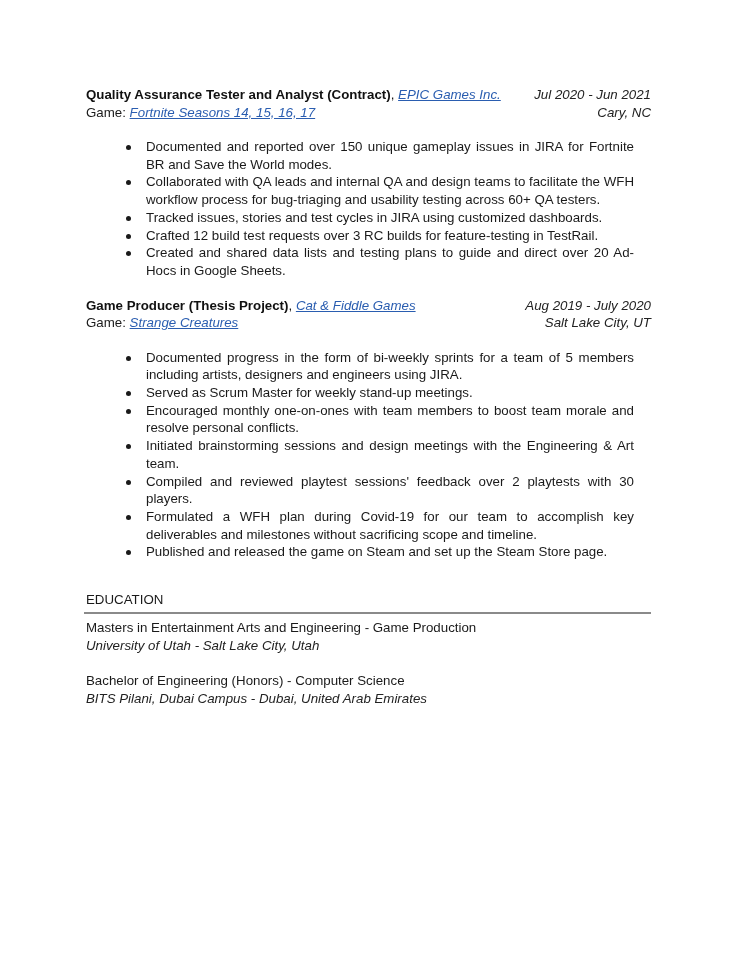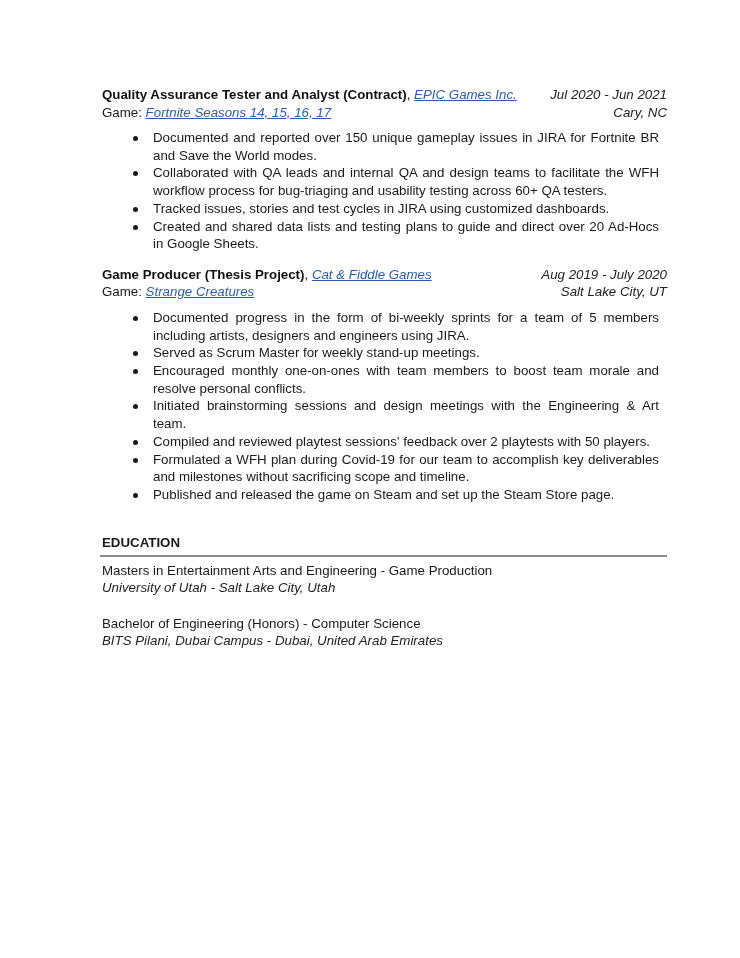--- a/index.html
+++ b/index.html
@@ -1,28 +1,28 @@
 <!DOCTYPE html>
 <html><head>
   <meta charset="utf-8">
   <style>
     html, body { margin: 0; padding: 0; background: #ffffff; }
     body { width: 740px; height: 958px; position: relative; overflow: hidden;
            font-family: "Liberation Sans", sans-serif; color: #1a1a1a; font-size: 13.3px; }
-    .page { position: absolute; left: 102px; top: 86px; width: 565px; }
+    .page { position: absolute; left: 86px; top: 86px; width: 565px; }
     .job { margin-bottom: 13px; }
     .row { display: flex; justify-content: space-between; line-height: 17.5px; }
     .title { font-weight: bold; color: #111; }
     .link { color: #2a5db0; font-style: italic; text-decoration: underline; }
     .right { font-style: italic; color: #222; white-space: nowrap; }
-    ul { margin: 8px; padding: 0 0 0 43px; list-style: none; }
+    ul { margin: 17px; padding: 0 0 0 43px; list-style: none; }
     li { position: relative; line-height: 17.7px; text-align: justify; }
     li::before { content: ""; position: absolute; left: -20px; top: 7px; width: 5px; height: 5px;
                  border-radius: 50%; background: #1a1a1a; }
-    .section-head { font-weight: bold; margin-top: 30px; line-height: 17px; }
+    .section-head { font-weight: normal; margin-top: 30px; line-height: 17px; }
     .rule { height: 2px; background: #8a8a8a; margin: 4px 0 5px -2px; }
     .edu { margin-bottom: 18px; }
     .edu .deg { font-weight: normal; line-height: 17.5px; }
     .edu .inst { font-style: italic; line-height: 17.5px; color: #222; }
   </style>
 </head>
 <body>
 
 <div class="page">
 
@@ -36,20 +36,21 @@
     <div class="row">
       <span>
         <span>Game: </span><a class="link">Fortnite Seasons 14, 15, 16, 17</a>
       </span>
       <span class="right">Cary, NC</span>
     </div>
     <ul>
       <li>Documented and reported over 150 unique gameplay issues in JIRA for Fortnite BR and Save the World modes.</li>
       <li>Collaborated with QA leads and internal QA and design teams to facilitate the WFH workflow process for bug-triaging and usability testing across 60+ QA testers.</li>
       <li>Tracked issues, stories and test cycles in JIRA using customized dashboards.</li>
+      <li>Crafted 12 build test requests over 3 RC builds for feature-testing in TestRail.</li>
       <li>Created and shared data lists and testing plans to guide and direct over 20 Ad-Hocs in Google Sheets.</li>
     </ul>
   </div>
 
   <div class="job">
     <div class="row">
       <span>
         <span class="title">Game Producer (Thesis Project)</span><span>, </span><a class="link">Cat &amp; Fiddle Games</a>
       </span>
       <span class="right">Aug 2019 - July 2020</span>
@@ -58,21 +59,21 @@
       <span>
         <span>Game: </span><a class="link">Strange Creatures</a>
       </span>
       <span class="right">Salt Lake City, UT</span>
     </div>
     <ul>
       <li>Documented progress in the form of bi-weekly sprints for a team of 5 members including artists, designers and engineers using JIRA.</li>
       <li>Served as Scrum Master for weekly stand-up meetings.</li>
       <li>Encouraged monthly one-on-ones with team members to boost team morale and resolve personal conflicts.</li>
       <li>Initiated brainstorming sessions and design meetings with the Engineering &amp; Art team.</li>
-      <li>Compiled and reviewed playtest sessions' feedback over 2 playtests with 50 players.</li>
+      <li>Compiled and reviewed playtest sessions' feedback over 2 playtests with 30 players.</li>
       <li>Formulated a WFH plan during Covid-19 for our team to accomplish key deliverables and milestones without sacrificing scope and timeline.</li>
       <li>Published and released the game on Steam and set up the Steam Store page.</li>
     </ul>
   </div>
 
   <div class="section-head">EDUCATION</div>
   <div class="rule"></div>
 
   <div class="edu">
     <div class="deg">Masters in Entertainment Arts and Engineering - Game Production</div>

